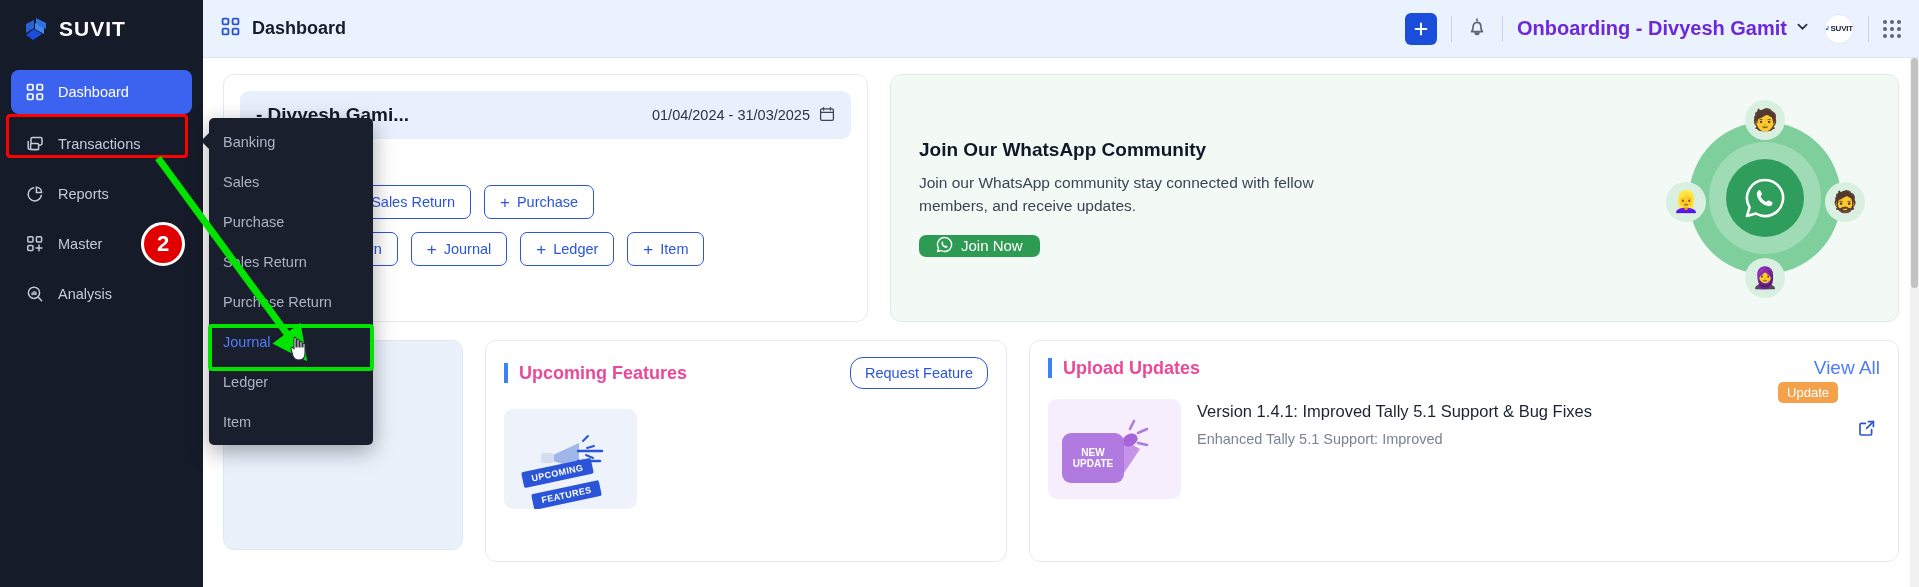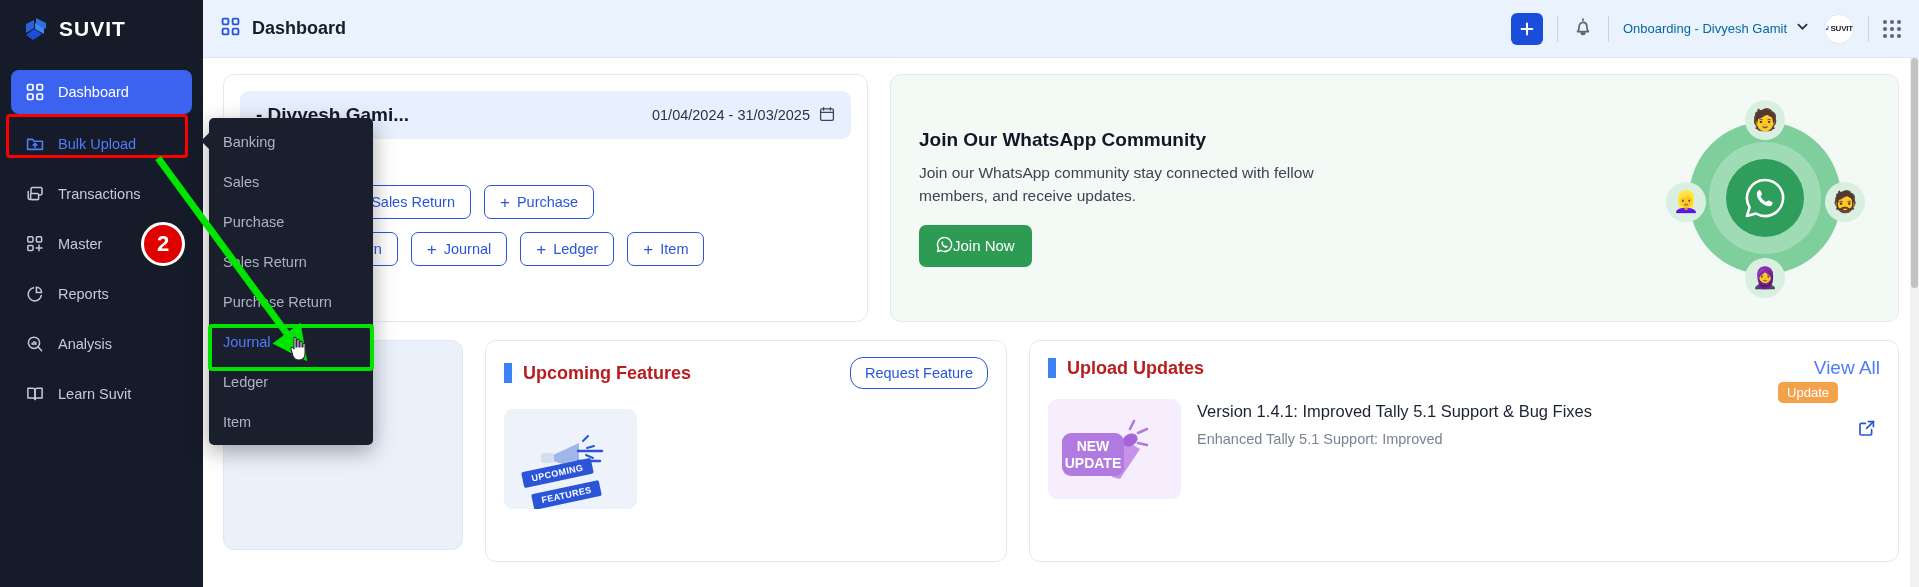--- a/index.html
+++ b/index.html
@@ -75,21 +75,21 @@
   .main { flex: 1; display: flex; flex-direction: column; height: 587px; background: #ffffff; min-width: 0; }
   .topbar {
     height: 58px; background: #eaf2fd; display: flex; align-items: center;
     padding: 0 18px 0 18px; border-bottom: 1px solid #dde6f3; flex: 0 0 58px;
   }
   .topbar-title { display: flex; align-items: center; gap: 12px; font-size: 18px; font-weight: bold; color: #151c2c; }
   .topbar-right { margin-left: auto; display: flex; align-items: center; gap: 14px; }
   .plus-btn { width: 32px; height: 32px; border-radius: 6px; background: #1b4ddb; display: flex; align-items: center; justify-content: center; cursor: pointer; }
   .vdiv { width: 1px; height: 26px; background: #c6d4e8; }
   .bell { cursor: pointer; }
-  .user-name { font-size: 13px; color: #0369a1; white-space: nowrap; }
+  .user-name { font-size: 20px; color: #6d28d9; white-space: nowrap; font-weight: bold; }
   .user-chip { display: flex; align-items: center; gap: 8px; cursor: pointer; }
   .avatar-logo {
     width: 30px; height: 30px; border-radius: 50%; background: #ffffff; border: 1px solid #e2e8f2;
     display: flex; align-items: center; justify-content: center; gap: 1px; overflow: hidden;
   }
   .avatar-logo .t { font-size: 8px; font-weight: bold; color: #1b2233; letter-spacing: -.2px; }
   .grid-dots { display: grid; grid-template-columns: repeat(3, 4px); gap: 3px; cursor: pointer; }
   .grid-dots i { width: 4px; height: 4px; border-radius: 50%; background: #5b6478; display: block; }
 
   
@@ -117,40 +117,40 @@
   
   .wa-card {
     flex: 1; height: 248px; background: #f3faf5; border: 1px solid #deeee4; border-radius: 11px;
     display: flex; align-items: center; padding: 0 28px; position: relative; overflow: hidden;
   }
   .wa-left { max-width: 430px; }
   .wa-title { font-size: 19px; font-weight: bold; color: #101828; margin-bottom: 11px; }
   .wa-desc { font-size: 15.5px; color: #3b4454; line-height: 1.45; margin-bottom: 18px; }
   .wa-btn {
     background: #2e9b53; color: #ffffff; border: none; border-radius: 7px;
-    height: 42px; padding: 8px 17px; display: inline-flex; align-items: center; 
+    height: 22px; padding: 8px 17px; display: inline-flex; align-items: center; gap: 8px;
     font-size: 15px; font-family: "Liberation Sans", sans-serif; cursor: pointer;
   }
   .wa-art { margin-left: auto; width: 210px; height: 200px; position: relative; flex: 0 0 210px; }
   .wa-ring { position: absolute; border-radius: 50%; }
   .r-outer { width: 152px; height: 152px; left: 29px; top: 24px; background: #7fcf9d; }
   .r-mid { width: 112px; height: 112px; left: 49px; top: 44px; background: #9fdcb5; }
   .r-core { width: 78px; height: 78px; left: 66px; top: 61px; background: #2f9e5c; display: flex; align-items: center; justify-content: center; }
   .wa-av { position: absolute; width: 40px; height: 40px; border-radius: 50%; background: #d9f0e1; display: flex; align-items: center; justify-content: center; font-size: 21px; }
   .av-top { left: 85px; top: 2px; }
   .av-left { left: 6px; top: 84px; }
   .av-right { left: 165px; top: 84px; }
   .av-bottom { left: 85px; top: 160px; }
 
   
   .row2 { display: flex; gap: 22px; margin-top: 18px; align-items: flex-start; }
   .feat-side { width: 240px; height: 210px; background: #eaf1fb; border: 1px solid #dde7f5; border-radius: 11px; flex: 0 0 240px; }
   .panel { border: 1px solid #e4eaf3; border-radius: 11px; background: #fff; padding: 16px 18px; height: 222px; overflow: hidden; }
   .panel-head { display: flex; align-items: center; }
-  .panel-title { font-size: 18px; font-weight: bold; color: #b91c1c; padding-left: 11px; border-left: 8px solid #3b82f6; line-height: 1.15; }
+  .panel-title { font-size: 18px; font-weight: bold; color: #ec4899; padding-left: 11px; border-left: 4px solid #3b82f6; line-height: 1.15; }
   .ghost-btn {
     margin-left: auto; border: 1px solid #2b55d8; color: #2b55d8; background: #fff;
     border-radius: 13px; height: 32px; padding: 0 14px; font-size: 14.5px;
     font-family: "Liberation Sans", sans-serif; cursor: pointer; white-space: nowrap;
   }
   .link-btn { margin-left: auto; color: #4f7cf7; font-size: 19px; cursor: pointer; }
   .feat-body { display: flex; gap: 16px; margin-top: 20px; }
   .feat-thumb {
     width: 133px; height: 100px; flex: 0 0 133px; border-radius: 9px;
     background: #eef2fb; display: flex; align-items: center; justify-content: center; position: relative; overflow: hidden;
@@ -161,21 +161,21 @@
   .feat-text { min-width: 0; }
   .feat-name { font-size: 16.5px; color: #1b2232; margin-bottom: 6px; }
   .feat-desc { font-size: 14.5px; color: #7a8293; line-height: 1.5; }
 
   .upd-panel { flex: 1; min-width: 0; position: relative; }
   .upd-body { display: flex; gap: 16px; margin-top: 20px; position: relative; }
   .upd-thumb {
     width: 133px; height: 100px; flex: 0 0 133px; border-radius: 9px; background: #f6edfd;
     display: flex; align-items: center; justify-content: center; position: relative; overflow: hidden;
   }
-  .upd-tag { position: absolute; left: 14px; top: 34px; width: 62px; height: 43px; background: #b07ae0; border-radius: 9px; color: #fff; font-size: 14px; font-weight: bold; display: flex; flex-direction: column; align-items: center; justify-content: center; line-height: 1.15; }
+  .upd-tag { position: absolute; left: 14px; top: 34px; width: 62px; height: 50px; background: #b07ae0; border-radius: 9px; color: #fff; font-size: 10px; font-weight: bold; display: flex; flex-direction: column; align-items: center; justify-content: center; line-height: 1.15; }
   .upd-title { font-size: 16.5px; color: #1b2232; line-height: 1.5; padding-right: 40px; }
   .upd-desc { font-size: 14.5px; color: #7a8293; margin-top: 7px; }
   .badge-update {
     position: absolute; right: 42px; top: -17px; background: #f4a14c; color: #fff;
     font-size: 13px; padding: 3px 9px; border-radius: 5px; z-index: 3;
   }
   .ext-link { position: absolute; right: 4px; top: 20px; color: #2b55d8; cursor: pointer; }
 
   .scrollbar { position: absolute; right: 0; top: 58px; width: 9px; height: 529px; background: #f1f1f1; }
   .scrollbar .thumb { position: absolute; top: 0; left: 1px; width: 7px; height: 230px; background: #c2c2c2; border-radius: 4px; }
@@ -204,83 +204,65 @@
           <svg width="18" height="18" viewBox="0 0 18 18" fill="none" stroke="#ffffff" stroke-width="1.7">
             <rect x="1.5" y="1.5" width="5.5" height="5.5" rx="1.2"></rect>
               <rect x="11" y="1.5" width="5.5" height="5.5" rx="1.2"></rect>
             <rect x="1.5" y="11" width="5.5" height="5.5" rx="1.2"></rect>
               <rect x="11" y="11" width="5.5" height="5.5" rx="1.2"></rect>
           </svg>
         </span>
         <span class="nav-label">Dashboard</span>
       </div>
 
-      <div class="nav-item highlight">
-        <span class="nav-icon">
-          <svg width="18" height="18" viewBox="0 0 18 18" fill="none" stroke="#4f7cf7" stroke-width="1.6">
-            <path d="M1.6 4.4h5l1.3 1.8h8.5v8.2H1.6z" stroke-linejoin="round"></path>
-            <path d="M9 12.4V8.3M9 8.3l-1.9 1.9M9 8.3l1.9 1.9" stroke-linecap="round"></path>
-          </svg>
-        </span>
-        <span class="nav-label">Bulk Upload</span>
-      </div>
 
       <div class="nav-item">
         <span class="nav-icon">
           <svg width="18" height="18" viewBox="0 0 18 18" fill="none" stroke="#c3cbdb" stroke-width="1.5">
             <rect x="5" y="2.6" width="11" height="7.4" rx="1.4"></rect>
             <path d="M12.6 14.6H4.2a2 2 0 0 1-2-2V6.4" stroke-linecap="round"></path>
             <rect x="4.6" y="8.4" width="8" height="6.2" rx="1.4" fill="#161b29"></rect>
           </svg>
         </span>
         <span class="nav-label">Transactions</span>
+      </div>
+
+      <div class="nav-item">
+        <span class="nav-icon">
+          <svg width="18" height="18" viewBox="0 0 18 18" fill="none" stroke="#c3cbdb" stroke-width="1.5">
+            <path d="M15.3 10.4A6.6 6.6 0 1 1 7.6 2.8" stroke-linecap="round"></path>
+            <path d="M10.4 2.3v5.2h5.2a5.3 5.3 0 0 0-5.2-5.2z"></path>
+          </svg>
+        </span>
+        <span class="nav-label">Reports</span>
       </div>
 
       <div class="nav-item">
         <span class="nav-icon">
           <svg width="18" height="18" viewBox="0 0 18 18" fill="none" stroke="#c3cbdb" stroke-width="1.5">
             <rect x="1.8" y="1.8" width="5.2" height="5.2" rx="1"></rect>
               <rect x="10.4" y="1.8" width="5.2" height="5.2" rx="1"></rect>
             <rect x="1.8" y="10.4" width="5.2" height="5.2" rx="1"></rect>
             <path d="M13 10v5.8M10.1 12.9h5.8" stroke-linecap="round"></path>
           </svg>
         </span>
         <span class="nav-label">Master</span>
       </div>
 
       <div class="nav-item">
         <span class="nav-icon">
           <svg width="18" height="18" viewBox="0 0 18 18" fill="none" stroke="#c3cbdb" stroke-width="1.5">
-            <path d="M15.3 10.4A6.6 6.6 0 1 1 7.6 2.8" stroke-linecap="round"></path>
-            <path d="M10.4 2.3v5.2h5.2a5.3 5.3 0 0 0-5.2-5.2z"></path>
-          </svg>
-        </span>
-        <span class="nav-label">Reports</span>
-      </div>
-
-      <div class="nav-item">
-        <span class="nav-icon">
-          <svg width="18" height="18" viewBox="0 0 18 18" fill="none" stroke="#c3cbdb" stroke-width="1.5">
             <circle cx="8" cy="7.8" r="5.6"></circle>
               <path d="M12.2 12.1l3.4 3.6" stroke-linecap="round"></path>
             <path d="M6.2 9.4V8M8 9.4V6.4M9.8 9.4V7.3" stroke-linecap="round"></path>
           </svg>
         </span>
         <span class="nav-label">Analysis</span>
       </div>
 
-      <div class="nav-item">
-        <span class="nav-icon">
-          <svg width="18" height="18" viewBox="0 0 18 18" fill="none" stroke="#c3cbdb" stroke-width="1.5">
-            <path d="M1.9 3.3h4.7c1.3 0 2.4.9 2.4 2v9.2c0-.9-1-1.6-2.2-1.6H1.9z" stroke-linejoin="round"></path>
-            <path d="M16.1 3.3h-4.7c-1.3 0-2.4.9-2.4 2v9.2c0-.9 1-1.6 2.2-1.6h4.9z" stroke-linejoin="round"></path>
-          </svg>
-        </span>
-        <span class="nav-label">Learn Suvit</span>
-      </div>
     </nav>
 
     <div class="anno-red"></div>
     <div class="anno-badge">2</div>
   </aside>
 
   <svg class="anno-arrow" viewBox="0 0 220 220">
     <defs>
       <marker id="ah" markerWidth="5" markerHeight="5" refX="2.3" refY="2.5" orient="auto">
         <path d="M0,0 L5,2.5 L0,5 z" fill="#00e400"></path>

